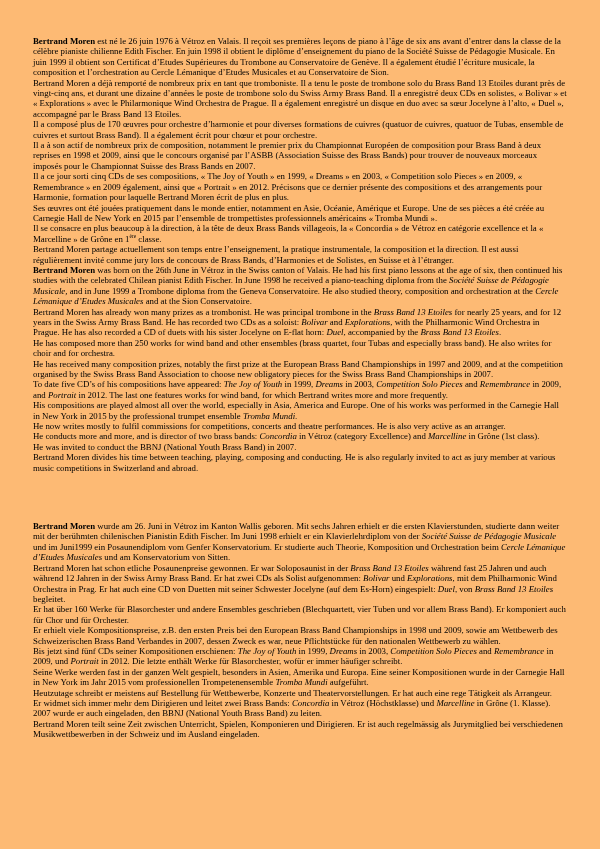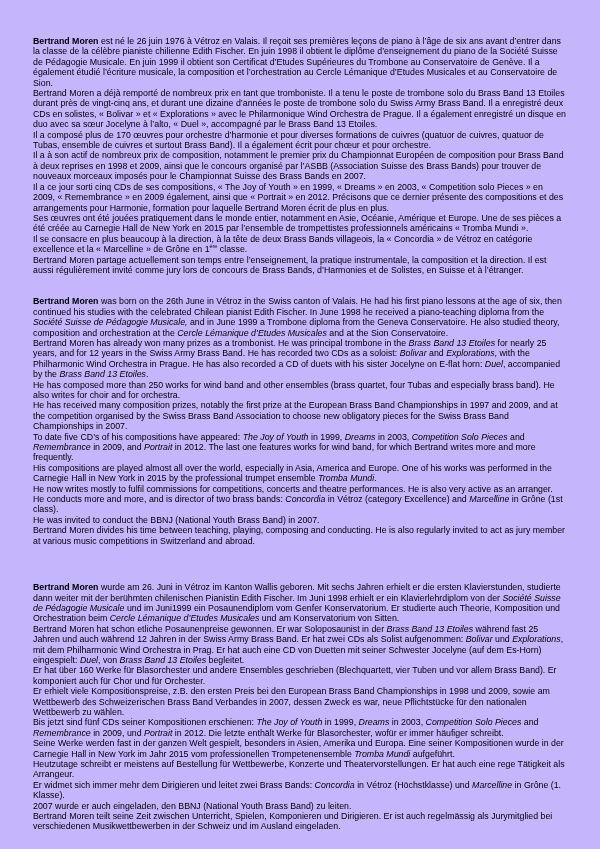--- a/index.html
+++ b/index.html
@@ -4,36 +4,36 @@
 <style>
   html, body {
     margin: 0;
     padding: 0;
     background: #ffffff;
   }
   .page {
     position: relative;
     width: 600px;
     height: 849px;
-    background: #c4b5fd;
+    background: #fdba74;
     box-sizing: border-box;
     padding: 36px 33px 20px 33px;
     overflow: hidden;
-    font-family: Liberation Sans, sans-serif;
+    font-family: Liberation Serif, serif;
     color: #000000;
     font-size: 8.8px;
     line-height: 10.4px;
     text-align: left;
   }
   .bio-section {
     margin: 0;
     padding: 0;
   }
-  .bio-section.english { margin-top: 21px; }
-  .bio-section.german  { margin-top: 36px; }
+  .bio-section.english { }
+  .bio-section.german  { margin-top: 48px; }
   .para {
     margin: 0;
     padding: 0;
   }
   .run-b { font-weight: bold; }
   .run-i { font-style: italic; }
   .run-sup { vertical-align: super; font-size: 0.62em; line-height: 0; }
 </style>
 </head>
 <body>

